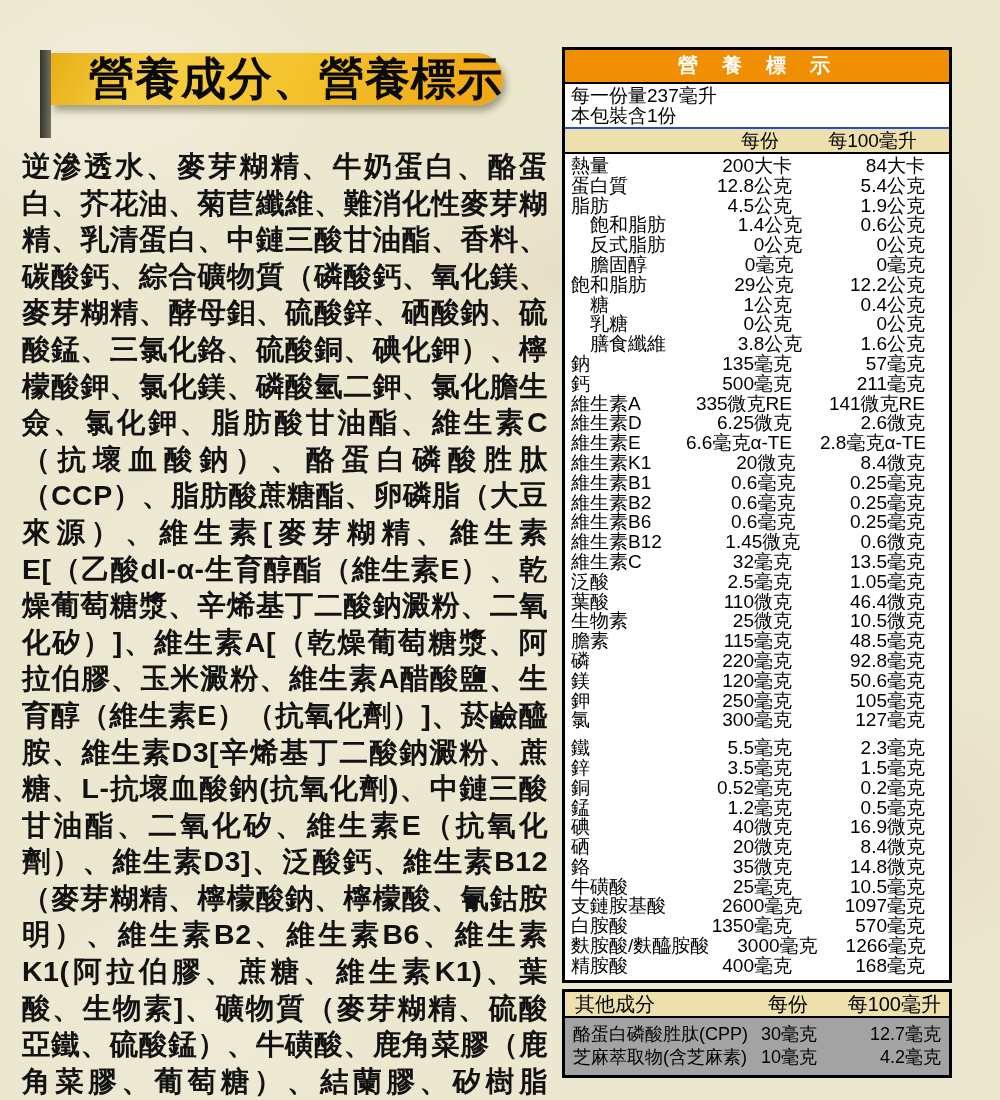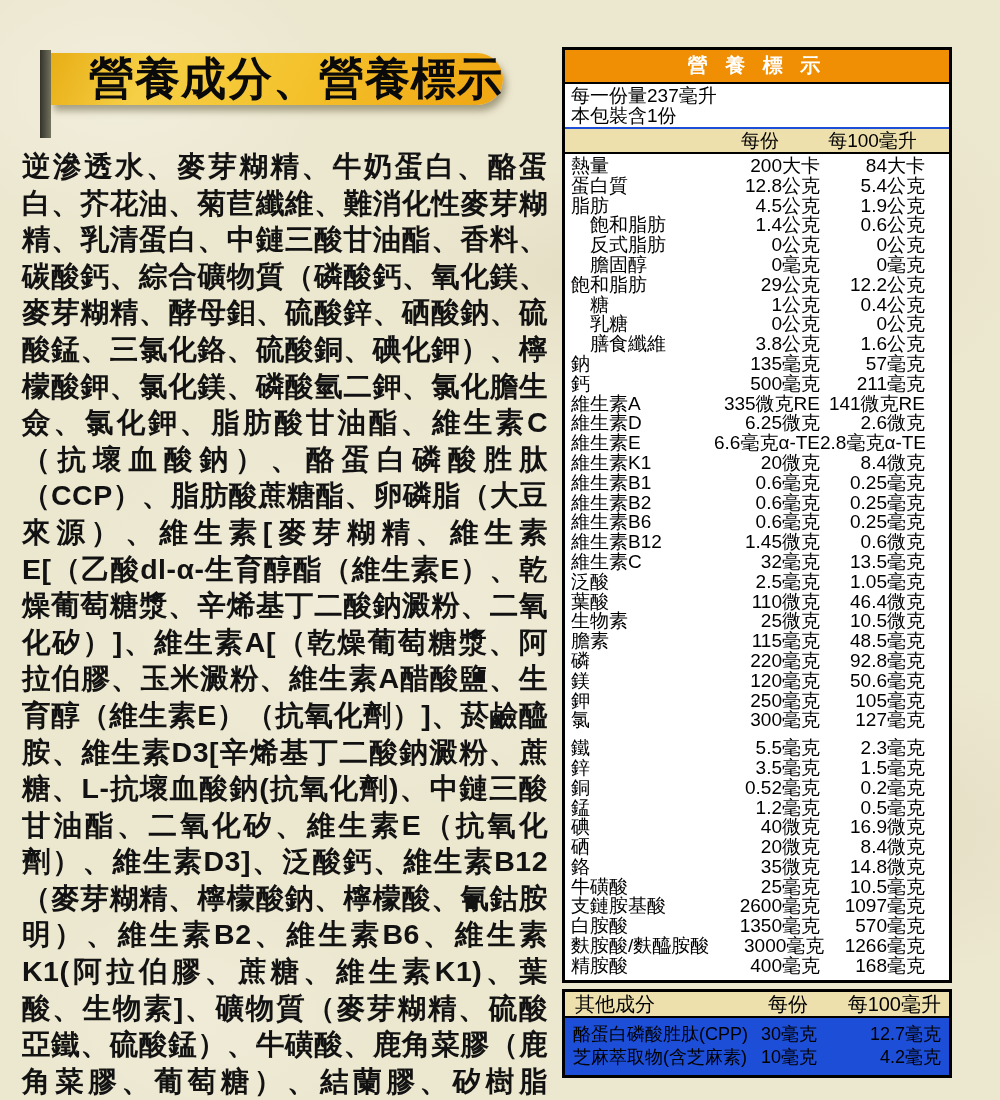--- a/index.html
+++ b/index.html
@@ -50,44 +50,45 @@
 
   
   .ntable{
     position:absolute;left:562px;top:47px;width:390px;
     background:#ffffff;border:3px solid #000;box-sizing:border-box;
   }
   .ntable-header{
     background:var(--accent);color:#fff;font-weight:bold;font-size:20px;
     text-align:center;letter-spacing:6px;padding:2px 0 3px 0;
     border-bottom:2px solid #000;
+    font-family:Liberation Mono, monospace;
   }
   .serving{
     font-size:19px;line-height:20px;padding:2px 6px 1px 6px;
     border-bottom:2px solid #1d4ed8;
   }
   .cols-header{
     display:flex;background:var(--tan);border-bottom:2px solid #000;
     font-size:19px;line-height:21px;padding:1px 24px 1px 6px;
   }
   .cols-header .sp{flex:1;}
   .cols-header .ch1{width:120px;text-align:center;white-space:nowrap;}
   .cols-header .ch2{width:105px;text-align:center;white-space:nowrap;}
   .rows{padding:2px 24px 4px 6px;font-size:19px;line-height:19.8px;}
-  .nrow{display:flex;}
+  .nrow{display:flex;gap:28px;}
   .nrow .nname{flex:1;white-space:nowrap;}
   .nrow.indent .nname{padding-left:19px;}
   .nrow.gap{margin-top:8px;}
   .nrow .c1{width:120px;text-align:right;white-space:nowrap;}
   .nrow .c2{width:105px;text-align:right;white-space:nowrap;}
 
   
   .otable{
     position:absolute;left:562px;top:989px;width:390px;
-    background:#1d4ed8;border:3px solid #000;box-sizing:border-box;
+    background:#a3a3a3;border:3px solid #000;box-sizing:border-box;
   }
   .otable-header{
     display:flex;background:var(--tan);border-bottom:2px solid #000;
     font-size:20px;line-height:22px;padding:1px 8px 1px 10px;
   }
   .otable-header .ot-title{flex:1;white-space:nowrap;}
   .otable-header .och1{width:90px;text-align:center;white-space:nowrap;}
   .otable-header .och2{width:108px;text-align:right;white-space:nowrap;}
   .orows{padding:5px 8px 6px 8px;font-size:18px;line-height:23px;}
   .orow{display:flex;}

